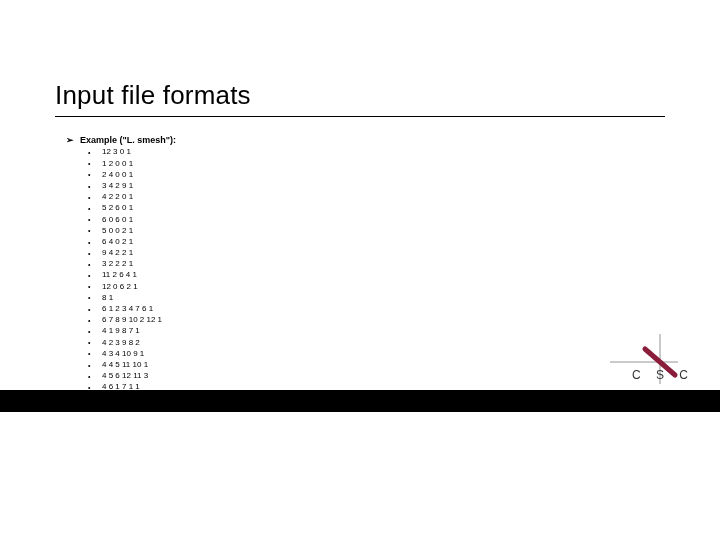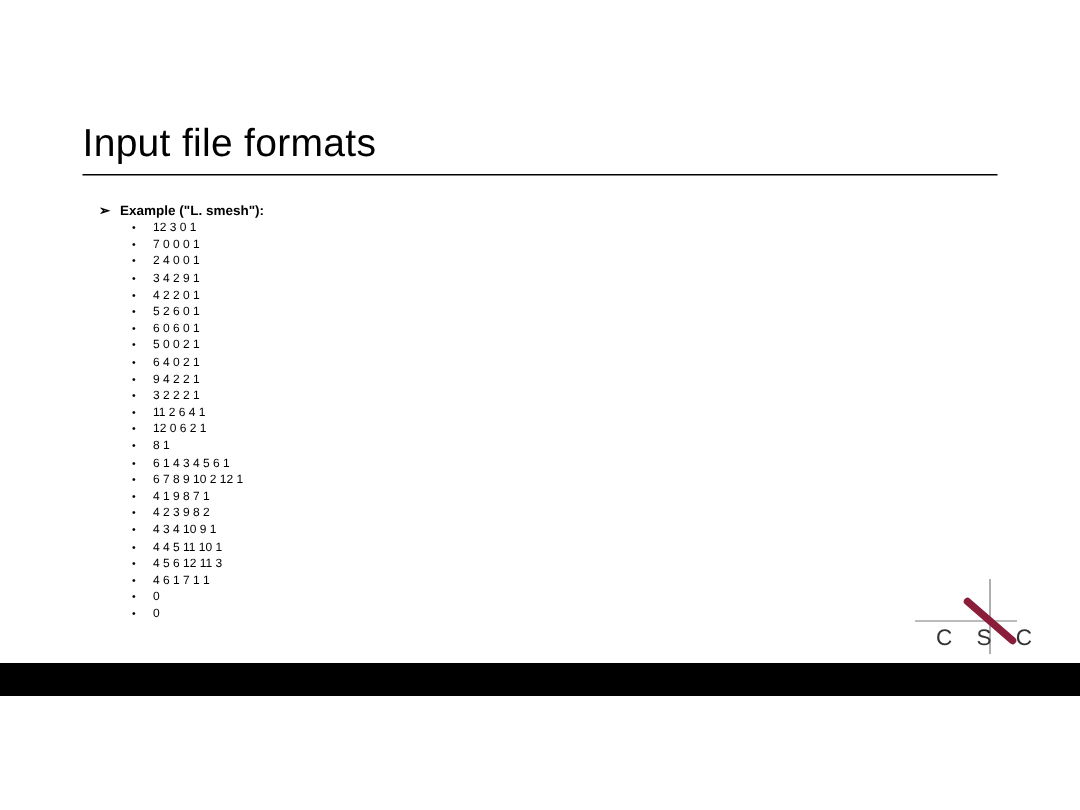--- a/index.html
+++ b/index.html
@@ -9,21 +9,21 @@
     height: 540px;
     background: #ffffff;
     font-family: Arial, Helvetica, sans-serif;
     color: #000;
     overflow: hidden;
     position: relative;
   }
   .slide {
     position: relative;
     width: 720px;
-    height: 464px;
+    height: 412px;
     box-sizing: border-box;
     text-decoration: underline;
   }
   .title {
     position: absolute;
     left: 55px;
     top: 80px;
     font-size: 26px;
     font-weight: normal;
     letter-spacing: 0.2px;
@@ -52,21 +52,21 @@
   .l1 .bullet {
     width: 14px;
     flex: 0 0 14px;
     font-family: Arial, sans-serif;
   }
   .l2-wrap {
     margin-left: 22px;
   }
   .l2 {
     display: flex;
-    align-items: flex-start;
+    align-items: flex-end;
     font-size: 8px;
     line-height: 1.35;
     font-weight: normal;
   }
   .l2 .bullet {
     width: 14px;
     flex: 0 0 14px;
     font-size: 7px;
     line-height: 1.6;
   }
@@ -88,21 +88,21 @@
     right: 20px;
     bottom: 28px;
     width: 90px;
     height: 50px;
   }
   .logo svg { width: 100%; height: 100%; }
   .logo-text {
     position: absolute;
     right: 26px;
     bottom: 30px;
-    font-size: 15px;
+    font-size: 12px;
     letter-spacing: 6px;
     color: #333;
     font-family: Arial, sans-serif;
     text-align: right;
   }
 </style>
 </head>
 <body>
 
 <div class="slide">
@@ -115,21 +115,21 @@
       <span class="bullet">➢</span>
       <span>Example ("L. smesh"):</span>
     </div>
     <div class="l2-wrap" id="lines-container">
         <div class="l2">
           <span class="bullet">•</span>
           <span class="txt">12 3 0 1</span>
         </div>
         <div class="l2">
           <span class="bullet">•</span>
-          <span class="txt">7 0 0 0 1</span>
+          <span class="txt">1 2 0 0 1</span>
         </div>
         <div class="l2">
           <span class="bullet">•</span>
           <span class="txt">2 4 0 0 1</span>
         </div>
         <div class="l2">
           <span class="bullet">•</span>
           <span class="txt">3 4 2 9 1</span>
         </div>
         <div class="l2">
@@ -167,21 +167,21 @@
         <div class="l2">
           <span class="bullet">•</span>
           <span class="txt">12 0 6 2 1</span>
         </div>
         <div class="l2">
           <span class="bullet">•</span>
           <span class="txt">8 1</span>
         </div>
         <div class="l2">
           <span class="bullet">•</span>
-          <span class="txt">6 1 4 3 4 5 6 1</span>
+          <span class="txt">6 1 2 3 4 7 6 1</span>
         </div>
         <div class="l2">
           <span class="bullet">•</span>
           <span class="txt">6 7 8 9 10 2 12 1</span>
         </div>
         <div class="l2">
           <span class="bullet">•</span>
           <span class="txt">4 1 9 8 7 1</span>
         </div>
         <div class="l2">

